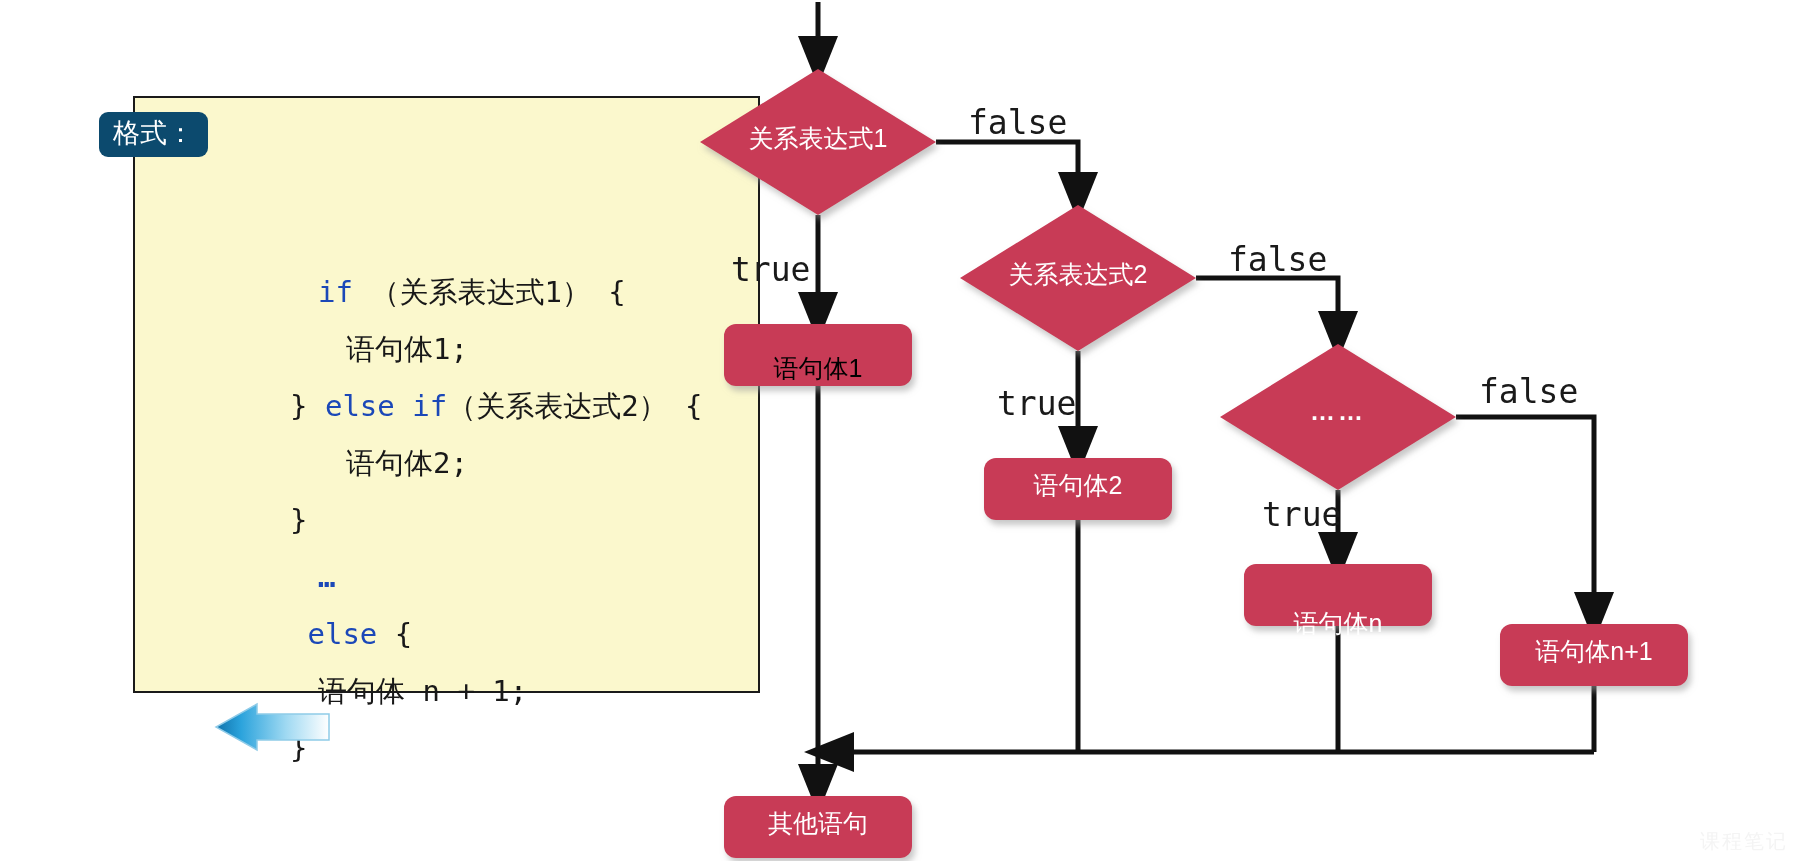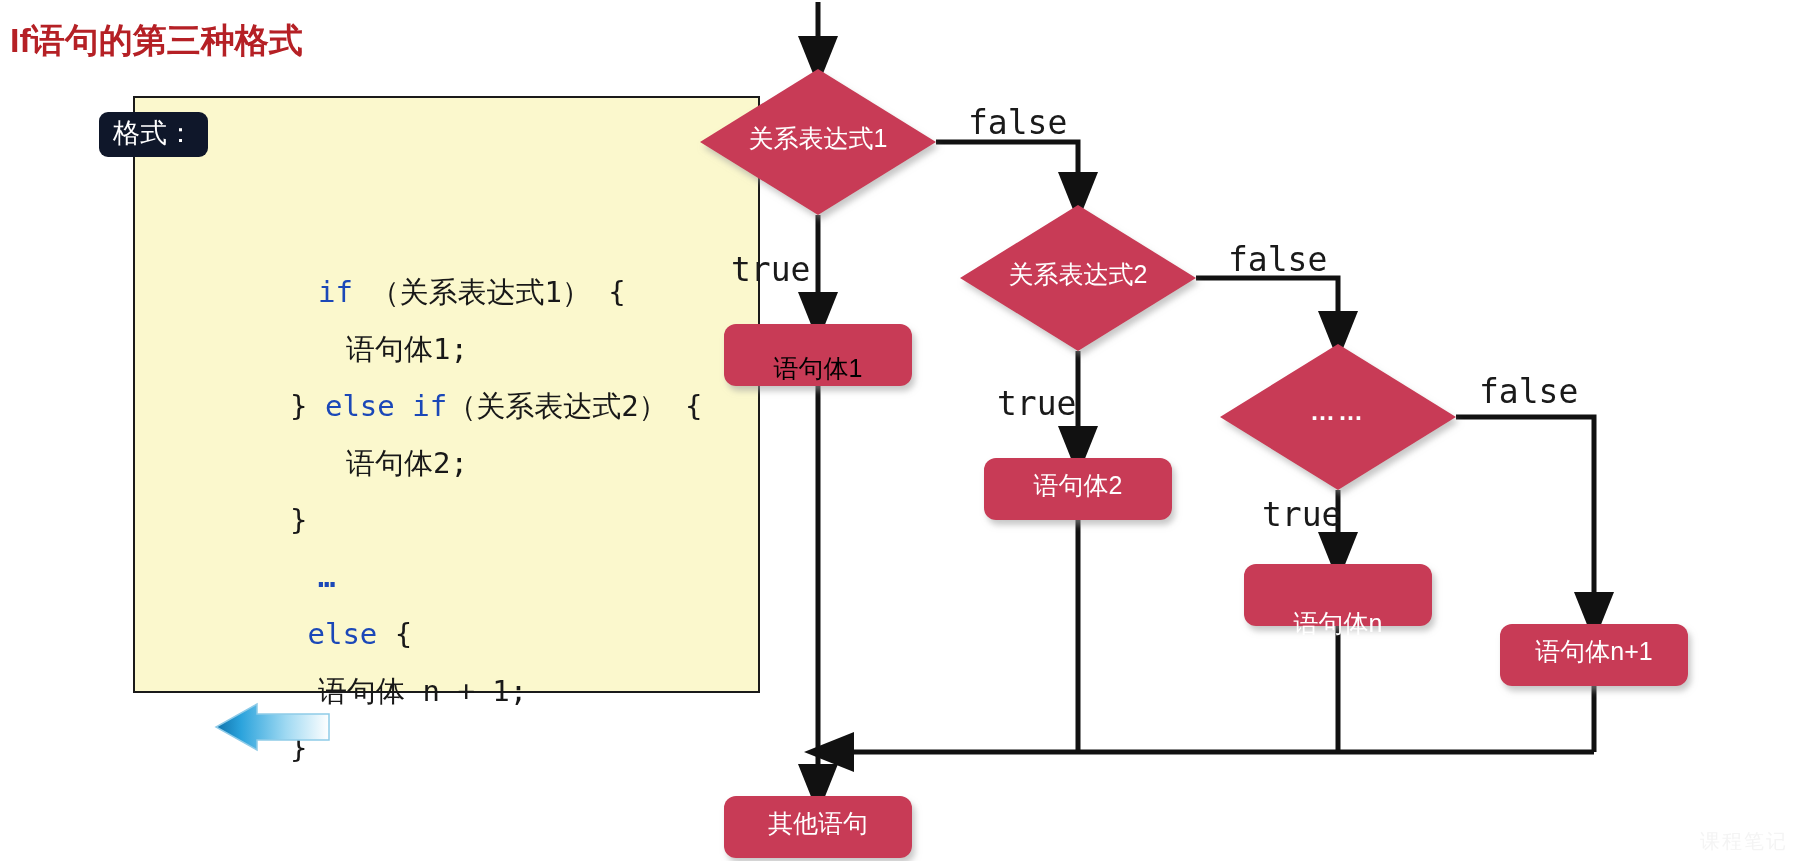--- a/index.html
+++ b/index.html
@@ -38,21 +38,21 @@
     width: 627px;
     height: 597px;
     background: #fbf8cd;
     border: 2px solid #1a1a1a;
     box-sizing: border-box;
   }
   #format-badge {
     position: absolute;
     left: 99px;
     top: 112px;
-    background: #0f172a;
+    background: #0c4a6e;
     color: #ffffff;
     font-size: 27px;
     padding: 6px 14px 8px 14px;
     border-radius: 9px;
     line-height: 1.15;
     white-space: nowrap;
   }
 
   #code-lines {
     position: absolute;
@@ -109,21 +109,20 @@
     color: #f4f4f4;
     letter-spacing: 2px;
     white-space: nowrap;
   }
 </style>
 </head>
 <body>
 
 <div id="page">
 
-  <div id="slide-title">If语句的第三种格式</div>
 
   <div id="code-panel">
     <div id="code-lines"><div class="code-line" style="padding-left: 28px;"><span class="kw">if</span><span> （关系表达式1） {</span></div><div class="code-line" style="padding-left: 56px;"><span>语句体1;</span></div><div class="code-line" style="padding-left: 0px;"><span>} </span><span class="kw">else if</span><span>（关系表达式2） {</span></div><div class="code-line" style="padding-left: 56px;"><span>语句体2;</span></div><div class="code-line" style="padding-left: 0px;"><span>}</span></div><div class="code-line" style="padding-left: 28px;"><span class="dots">…</span></div><div class="code-line" style="padding-left: 0px;"><span> </span><span class="kw">else</span><span> {</span></div><div class="code-line" style="padding-left: 28px;"><span>语句体 n + 1;</span></div><div class="code-line" style="padding-left: 0px;"><span>}</span></div></div>
   </div>
   <div id="format-badge">格式：</div>
 
   <div id="blue-arrow">
     <svg width="118" height="50" viewBox="0 0 118 50" xmlns="http://www.w3.org/2000/svg">
       <defs>
         <linearGradient id="bag" x1="1" y1="0" x2="0" y2="0">

